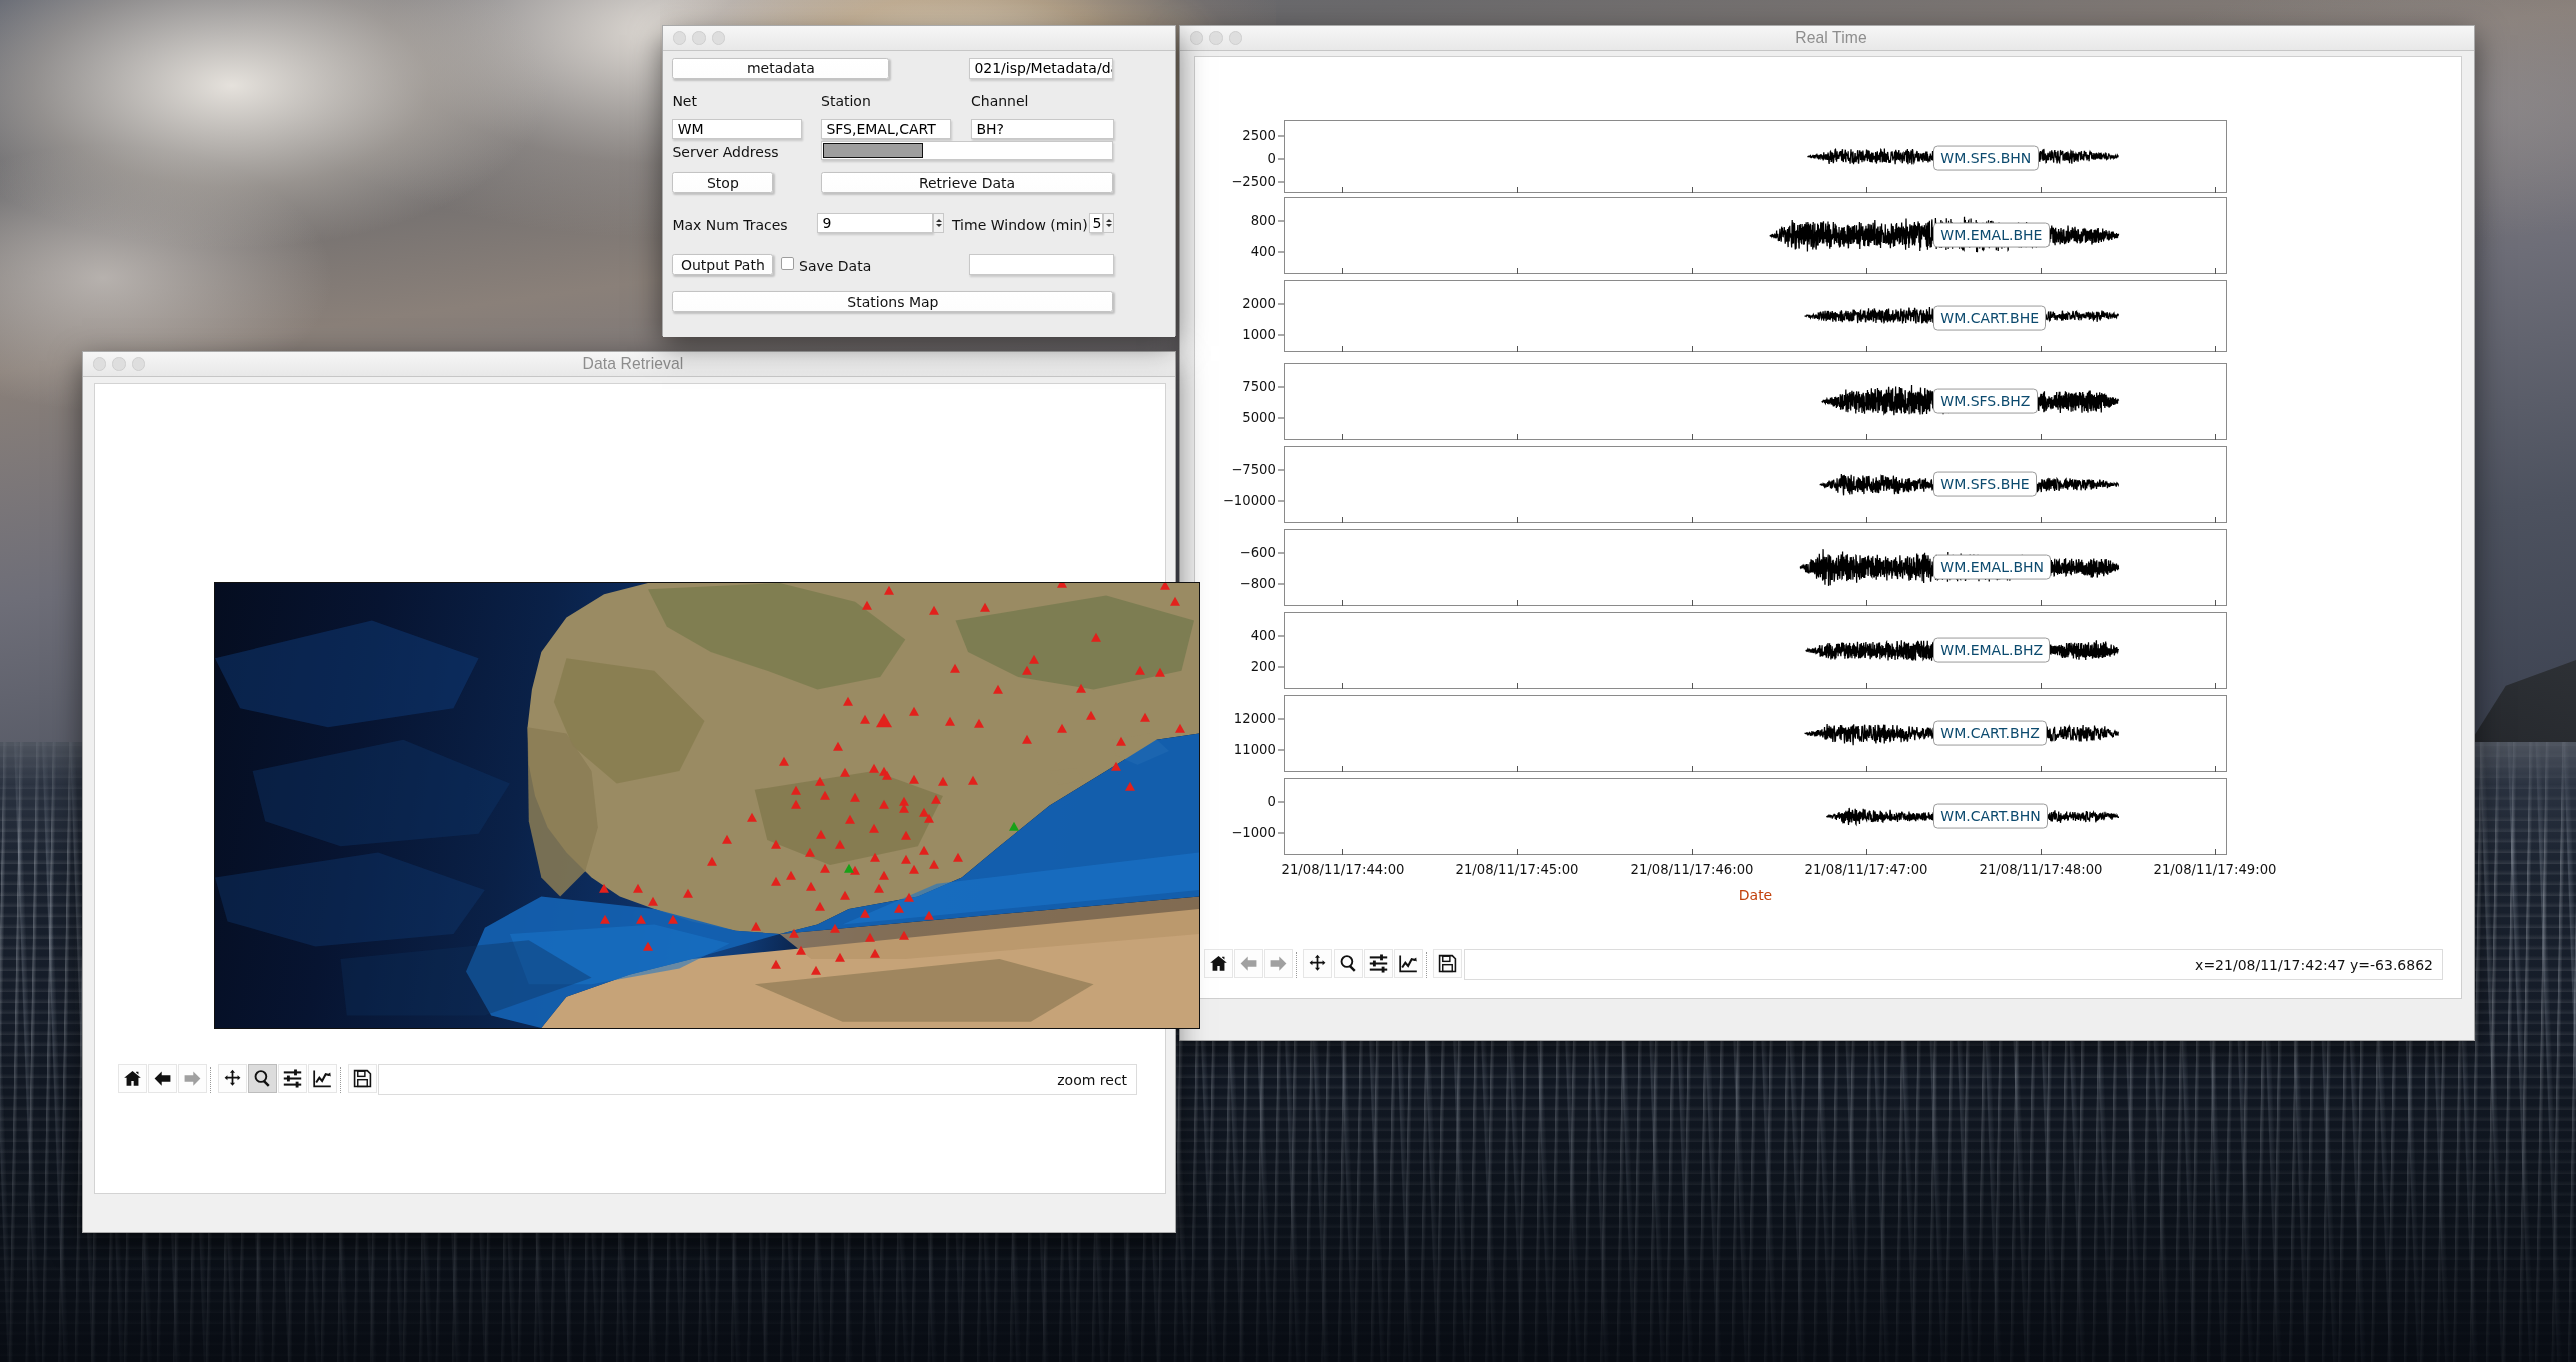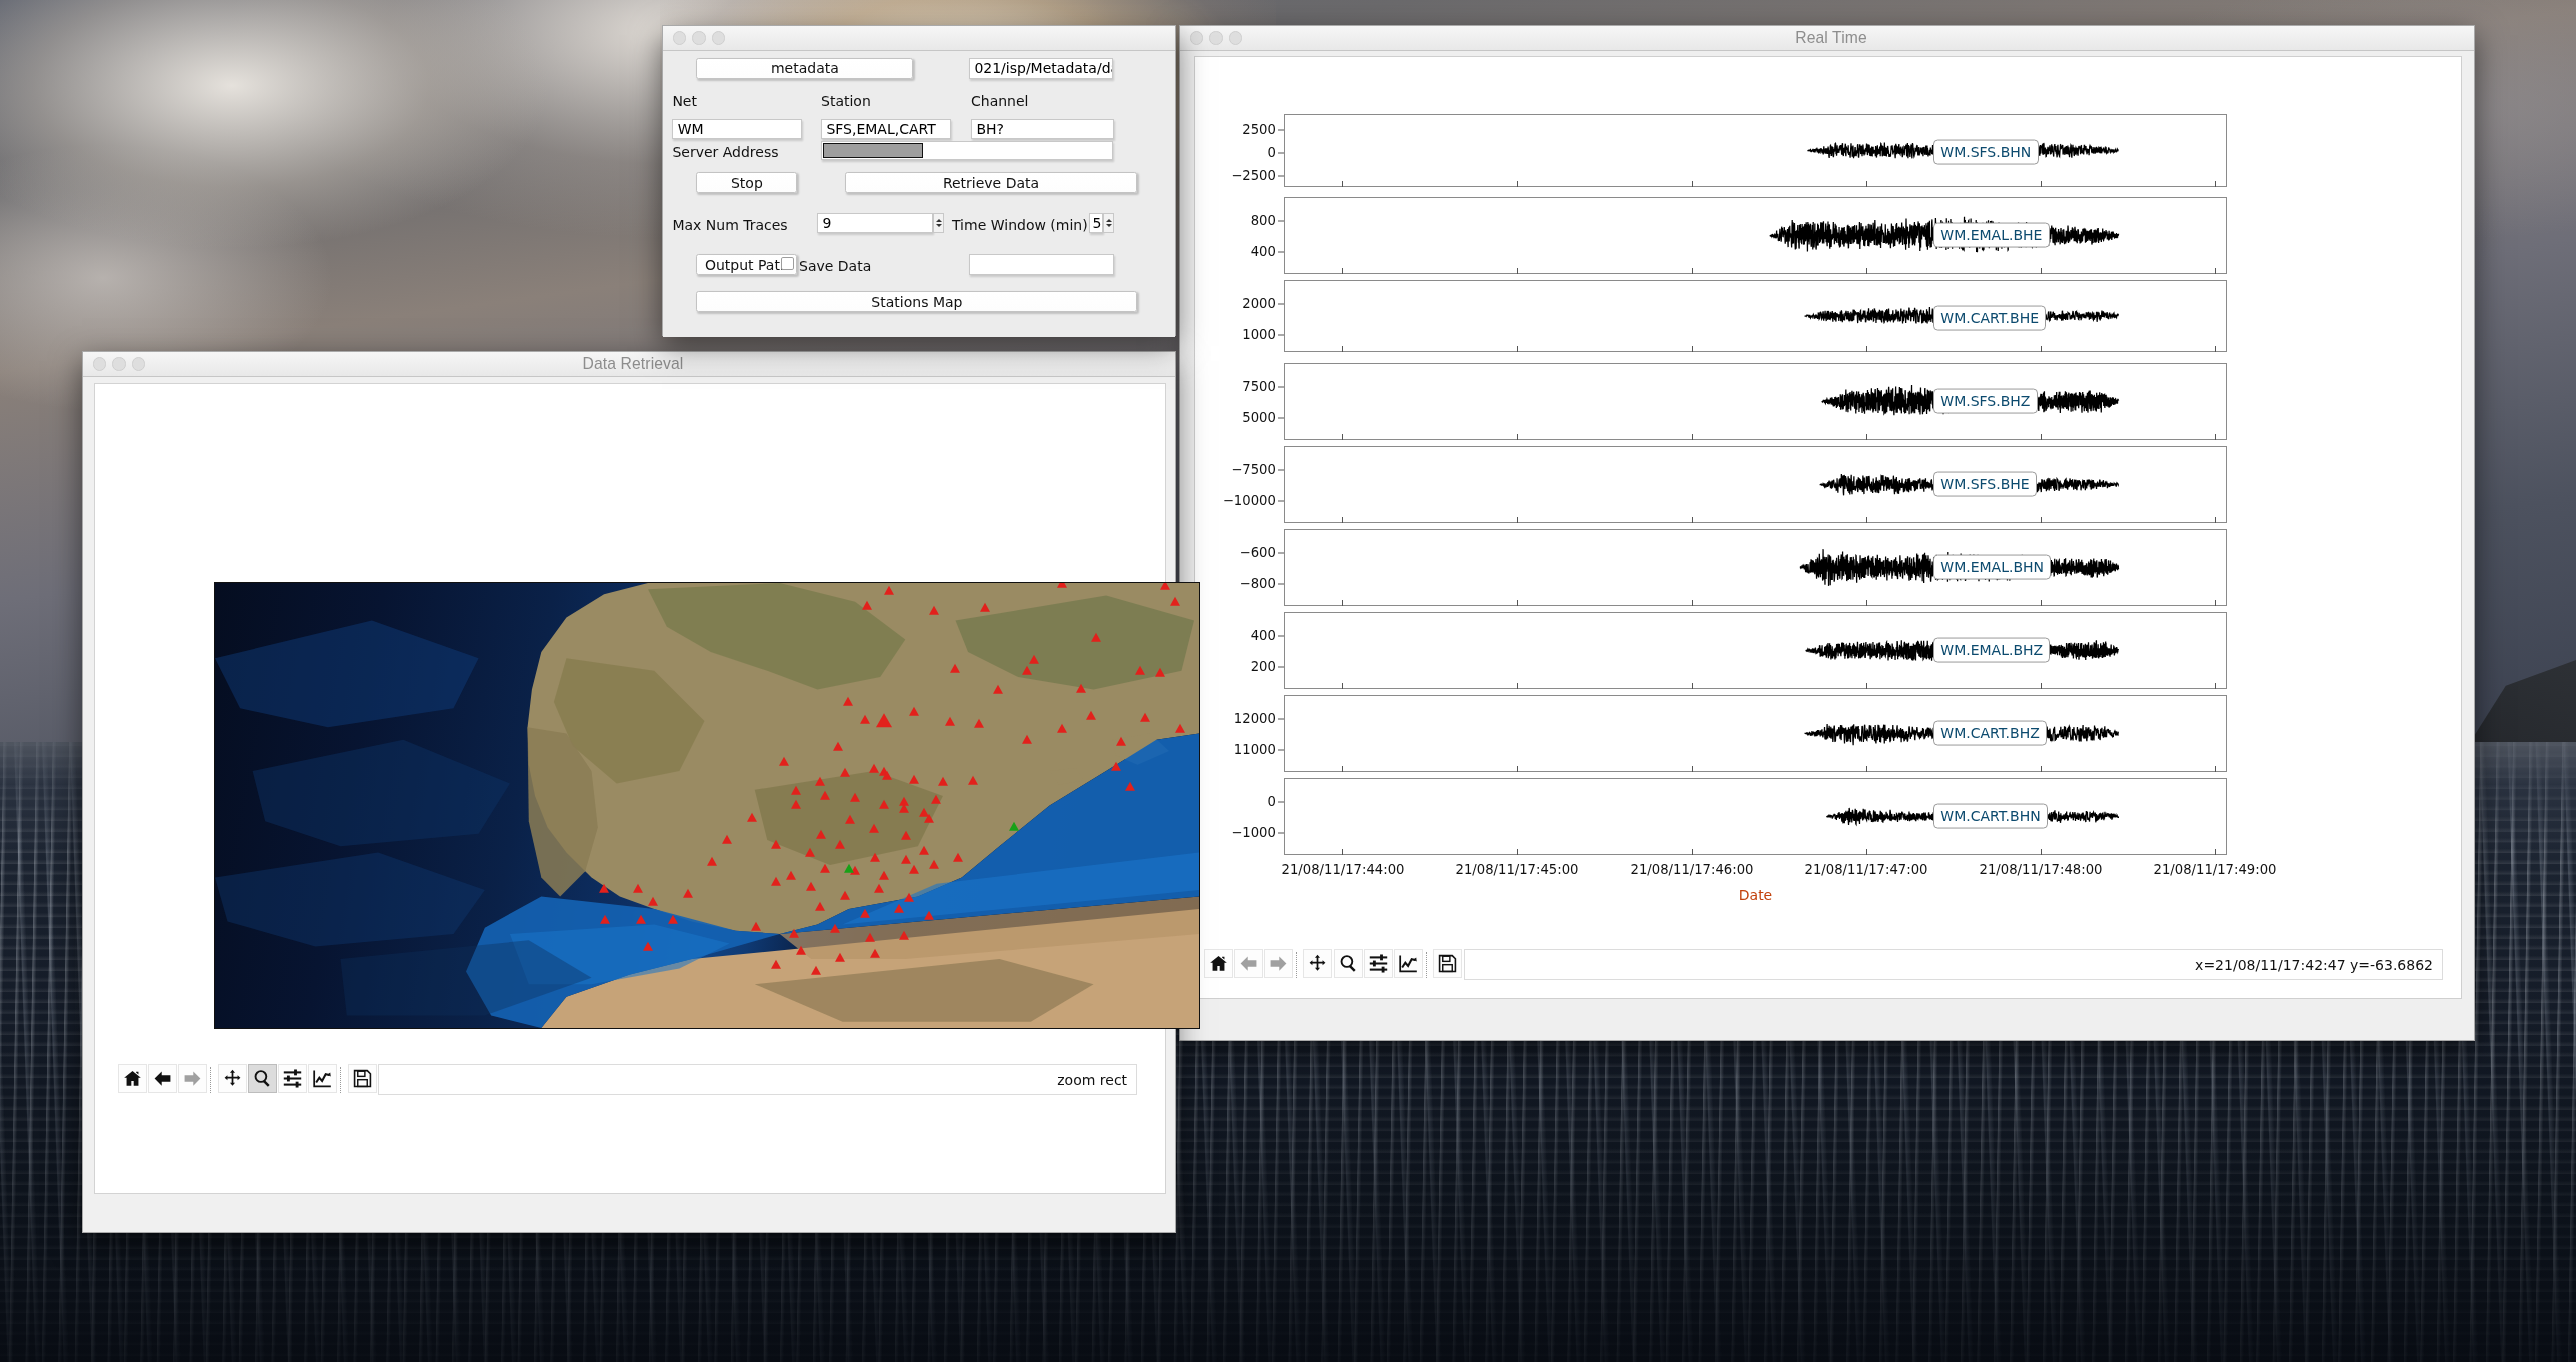--- a/index.html
+++ b/index.html
@@ -138,21 +138,20 @@
   #paramwin { left:662px; top:25px; width:514px; height:311px; background:#ececec; }
   #pw-body { position:absolute; left:0; top:26px; width:100%; height:285px;
              background:#ececec; }
   .pw-btn {
     position:absolute; background:linear-gradient(180deg,#ffffff,#fdfdfd);
     border:0.6px solid #c3c3c3; border-radius:2.5px;
     box-shadow:1.3px 1.9px 1.9px rgba(0,0,0,.18);
     display:flex; align-items:center; justify-content:center;
     font-size:14px; color:#111; cursor:pointer;
     font-family:"DejaVu Sans", sans-serif;
-    margin-left:24px;
   }
   .pw-input {
     position:absolute; background:#fff; border:0.6px solid #c8c8c8;
     box-shadow:1.3px 1.9px 1.9px rgba(0,0,0,.15);
     display:flex; align-items:center; padding-left:4.4px;
     font-size:14px; color:#000; overflow:hidden; white-space:nowrap;
     font-family:"DejaVu Sans", sans-serif;
   }
   .pw-label { position:absolute; font-size:14px; color:#111;
               font-family:"DejaVu Sans", sans-serif; }
@@ -188,21 +187,21 @@
       <div class="tl-dot"></div>
       <div class="tl-dot"></div>
       <div class="tl-dot"></div>
     </div>
     <div class="tl-title">Real Time</div>
   </div>
 
   <div id="rt-body">
     <div id="rt-canvas">
       <div class="rt-plot-area" id="rt-plots">
-          <div class="trace-row" style="top: 57px; height: 73px;">
+          <div class="trace-row" style="top: 63px; height: 73px;">
             <div class="trace-box"></div>
             <div class="tick-bot" style="left: 58px;"></div>
             <div class="tick-bot" style="left: 233px;"></div>
             <div class="tick-bot" style="left: 408px;"></div>
             <div class="tick-bot" style="left: 582px;"></div>
             <div class="tick-bot" style="left: 757px;"></div>
             <div class="tick-bot" style="left: 931px;"></div>
             <div class="ytick" style="top: 15.3px;">2500</div>
             <div class="ytick" style="top: 38px;">0</div>
             <div class="ytick" style="top: 61px; text-align: center;">−2500</div>

